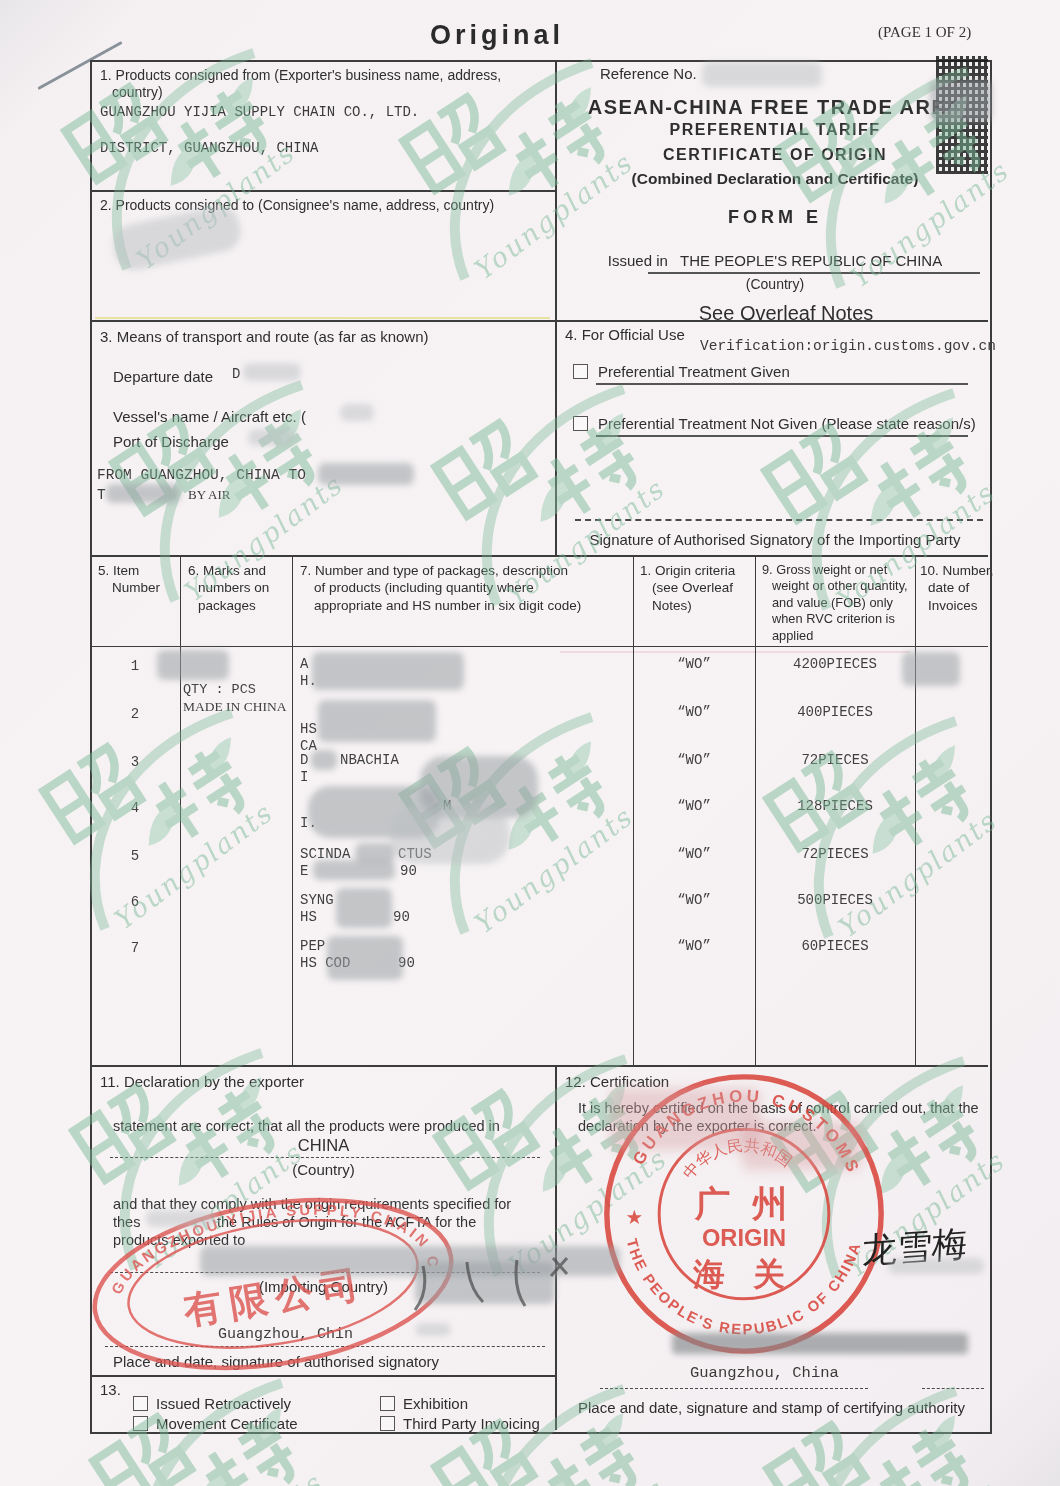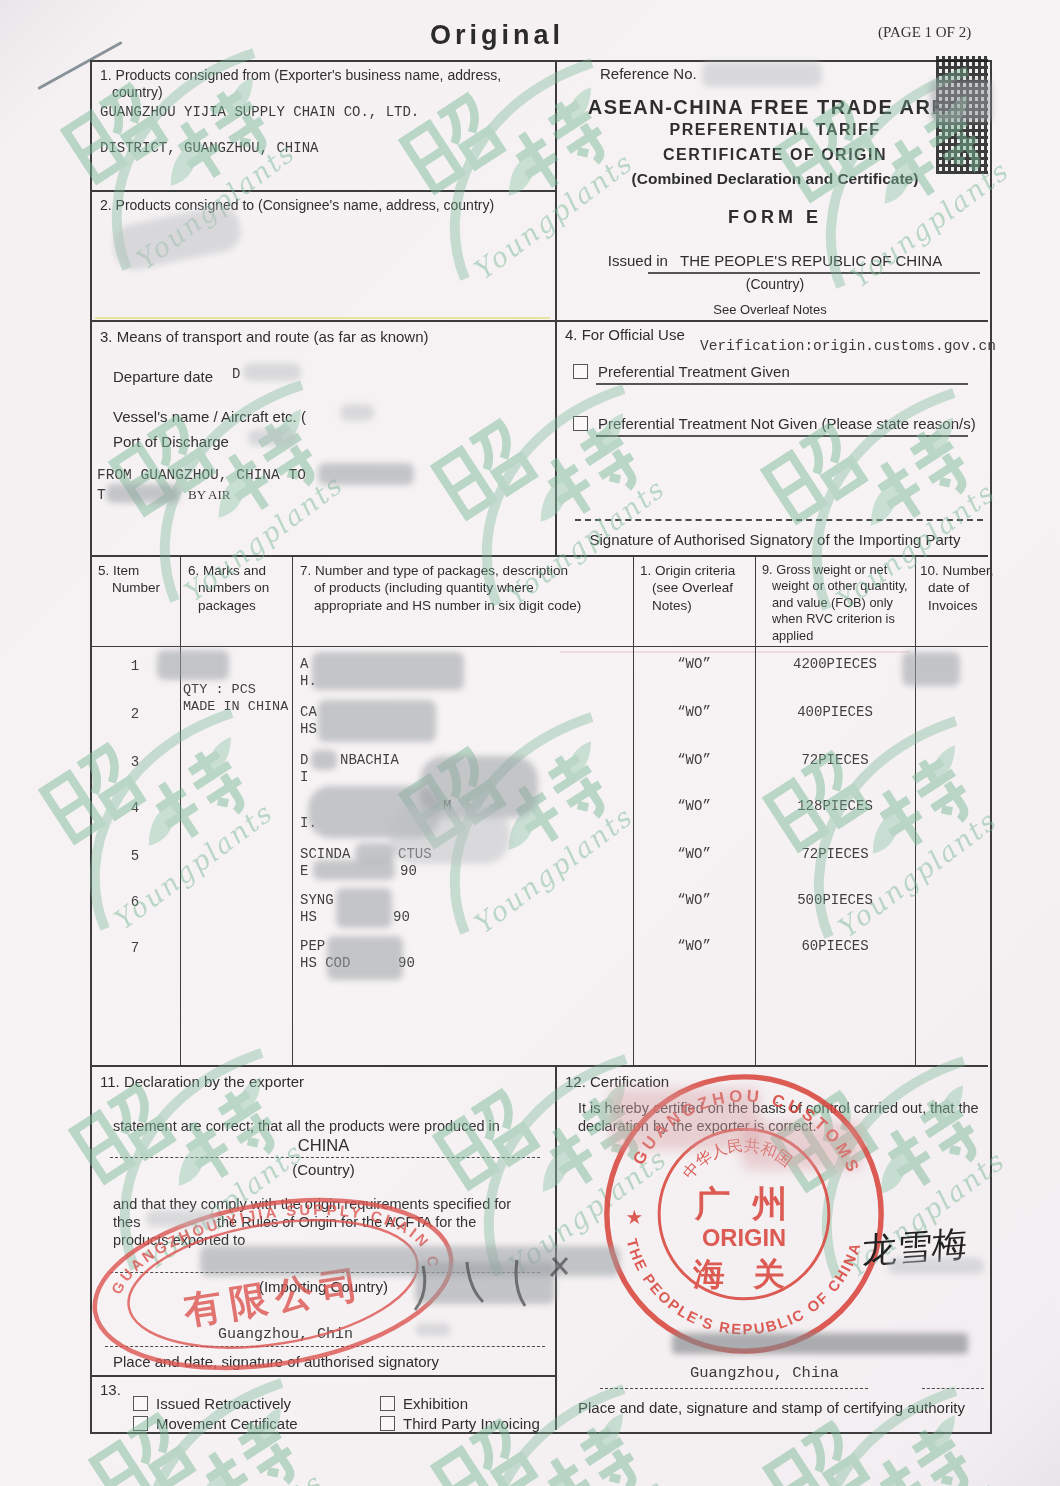--- a/index.html
+++ b/index.html
@@ -76,21 +76,21 @@
   <div class="abs b ctr" style="left:575px;top:121px;width:400px;font-size:16px;letter-spacing:1.5px;">PREFERENTIAL TARIFF</div>
   <div class="abs b ctr" style="left:575px;top:207px;width:400px;font-size:18px;letter-spacing:4px;">FORM E</div>
   <div class="abs b ctr" style="left:575px;top:170px;width:400px;font-size:15.5px;">(Combined Declaration and Certificate)</div>
 
   <div class="abs ctr" style="left:575px;top:252px;width:400px;font-size:15px;">
     <span>Issued in</span>&nbsp;&nbsp;
     <span class="b" style="font-weight:normal;">THE PEOPLE'S REPUBLIC OF CHINA</span>
   </div>
   <div class="ln" style="left:648px;top:272px;width:332px;height:1.5px;background:#555;"></div>
   <div class="abs ctr" style="left:575px;top:276px;width:400px;font-size:14px;">(Country)</div>
-  <div class="abs ctr" style="left:570px;top:302px;width:400px;font-size:13px;">See Overleaf Notes</div>
+  <div class="abs ctr" style="left:586px;top:302px;width:400px;font-size:20px;">See Overleaf Notes</div>
 
   <div class="abs lbl" style="left:100px;top:196px;">2. Products consigned to (Consignee's name, address, country)</div>
   <div class="rd rd-lt" style="left:113px;top:215px;width:128px;height:46px;border-radius:20px;transform:rotate(-12deg);"></div>
 
   <div class="abs lbl lbl15" style="left:100px;top:327px;">3. Means of transport and route (as far as known)</div>
   <div class="abs lbl lbl15" style="left:113px;top:367px;">Departure date</div>
   <div class="abs mono" style="left:232px;top:366px;font-size:14px;">D</div>
   <div class="rd rd-lt" style="left:243px;top:363px;width:58px;height:18px;"></div>
   <div class="abs lbl lbl15" style="left:113px;top:407px;">Vessel's name / Aircraft etc. (</div>
   <div class="rd rd-lt" style="left:340px;top:404px;width:34px;height:17px;"></div>
@@ -140,32 +140,32 @@
       <div style="padding-left:10px;">applied</div>
   </div>
   <div class="abs hdr-cell" style="left:920px;top:562px;">
     <div>10. Number,</div>
       <div style="padding-left:8px;">date of</div>
       <div style="padding-left:8px;">Invoices</div>
   </div>
 
   <div class="rd" style="left:157px;top:650px;width:72px;height:30px;"></div>
   <div class="abs row-txt" style="left:183px;top:682px;font-size:13.5px;">QTY :  PCS</div>
-  <div class="abs row-txt" style="left:183px;top:699px;font-size:13.5px;">MADE IN CHINA</div>
+  <div class="abs row-txt" style="left:183px;top:699px;font-size:13.5px;font-family:Liberation Serif, serif;">MADE IN CHINA</div>
 
   <div class="abs row-txt ctr" style="left:90px;top:658px;width:90px;">1</div>
   <div class="abs row-txt" style="left:300px;top:656px;">A</div>
   <div class="abs row-txt" style="left:300px;top:673px;">H.</div>
   <div class="abs row-txt ctr" style="left:633px;top:656px;width:122px;">“WO”</div>
   <div class="abs row-txt ctr" style="left:755px;top:656px;width:160px;">4200PIECES</div>
   <div class="rd" style="left:312px;top:652px;width:152px;height:38px;"></div>
   <div class="rd" style="left:902px;top:652px;width:58px;height:34px;"></div>
 
   <div class="abs row-txt ctr" style="left:90px;top:706px;width:90px;">2</div>
-  <div class="abs row-txt" style="left:300px;top:704px;font-family:Liberation Mono, monospace;">CA</div>
+  <div class="abs row-txt" style="left:300px;top:738px;font-family:Liberation Mono, monospace;">CA</div>
   <div class="abs row-txt" style="left:300px;top:721px;">HS</div>
   <div class="abs row-txt ctr" style="left:633px;top:704px;width:122px;">“WO”</div>
   <div class="abs row-txt ctr" style="left:755px;top:704px;width:160px;">400PIECES</div>
   <div class="rd" style="left:318px;top:700px;width:118px;height:42px;"></div>
 
   <div class="abs row-txt ctr" style="left:90px;top:754px;width:90px;">3</div>
   <div class="abs row-txt" style="left:300px;top:752px;">D</div>
   <div class="abs row-txt" style="left:340px;top:752px;">NBACHIA</div>
   <div class="abs row-txt" style="left:300px;top:769px;">I</div>
   <div class="abs row-txt ctr" style="left:633px;top:752px;width:122px;">“WO”</div>

